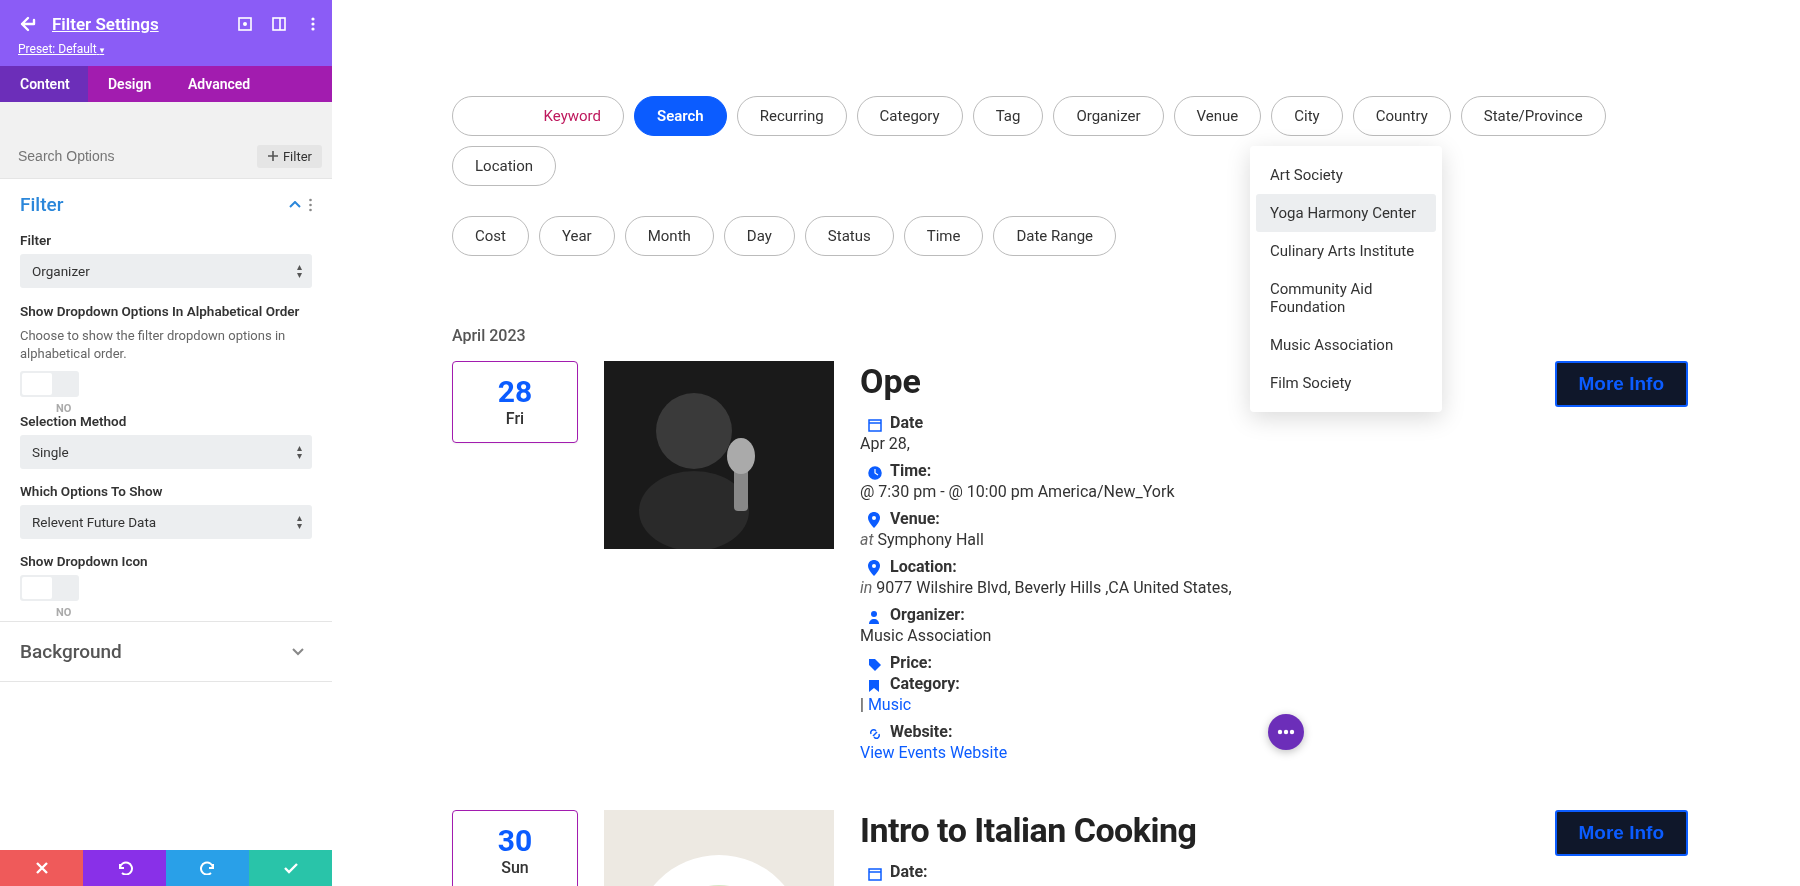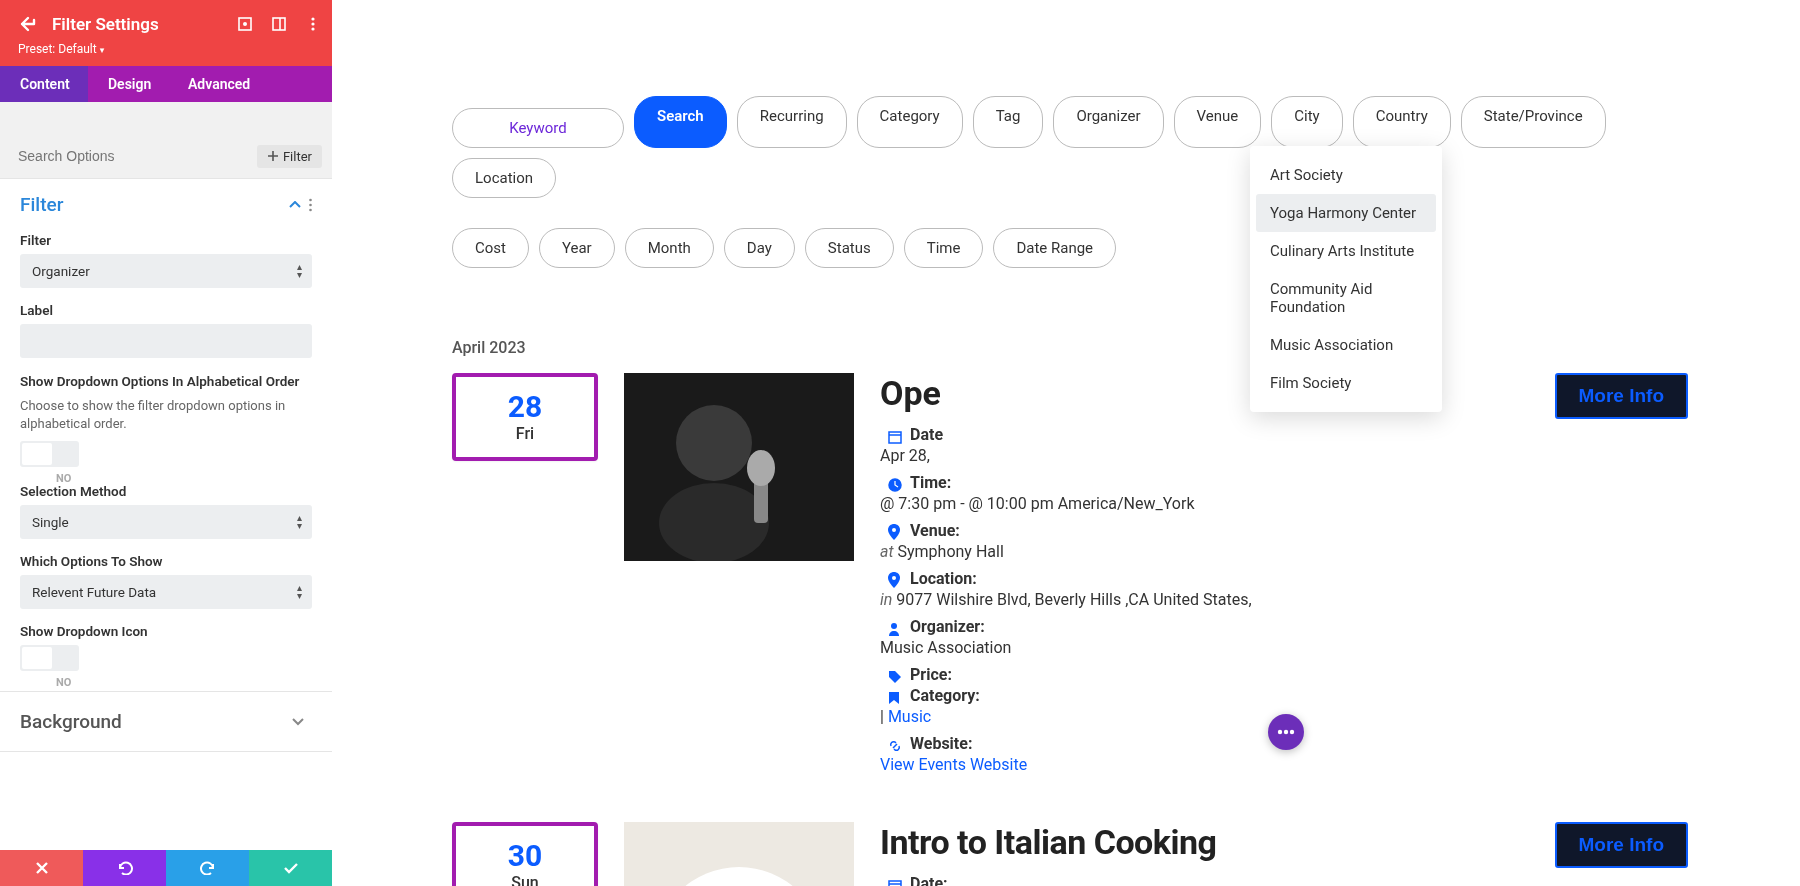--- a/index.html
+++ b/index.html
@@ -1,18 +1,18 @@
 <!DOCTYPE html>
 <html><head>
 <meta charset="utf-8">
 <style>
 * { box-sizing: border-box; margin: 0; padding: 0; }
 body { font-family: -apple-system, BlinkMacSystemFont, "Segoe UI", Roboto, sans-serif; background: #fff; width: 1800px; height: 886px; overflow: hidden; display: flex; }
 .sidebar { width: 332px; height: 100%; background: #f1f1f1; display: flex; flex-direction: column; position: relative; }
-.top-bar { background: #ef4444; color: #fff; padding: 12px 10px 10px 18px; }
+.top-bar { background: #8b5cf6; color: #fff; padding: 12px 10px 10px 18px; text-decoration: underline; }
 .top-bar-row { display: flex; align-items: center; }
 .back-arrow { width: 24px; height: 24px; display: flex; align-items: center; justify-content: center; cursor: pointer; margin-right: 10px; }
 .top-bar-title { font-size: 17px; font-weight: 600; flex: 1; }
 .top-icons { display: flex; gap: 16px; align-items: center; }
 .top-icons span { width: 18px; height: 18px; display: flex; align-items: center; justify-content: center; cursor: pointer; }
 .preset { font-size: 12px; margin-top: 6px; cursor: pointer; }
 .tabs { display: flex; background: #a21caf; }
 .tabs .tab { flex: 0 0 auto; padding: 10px 20px; color: #fff; font-size: 14px; font-weight: 600; cursor: pointer; }
 .tabs .tab.active { background: #6c2eb9; }
 .tabs .tab:nth-child(1){width:88px;text-align:center;}
@@ -40,28 +40,28 @@
 .toggle-label { font-size: 11px; font-weight: 700; color: #aaa; padding: 0 8px 0 2px; margin-top: 48px; }
 .bottom-actions { display: flex; height: 36px; }
 .bottom-actions > div { flex: 1; display: flex; align-items: center; justify-content: center; color: #fff; font-size: 16px; cursor: pointer; }
 .ba-red { background: #ef5a5a; }
 .ba-purple { background: #8930e8; }
 .ba-blue { background: #29a0e8; }
 .ba-green { background: #29c4a9; }
 .content { flex: 1; padding: 96px 100px 0 120px; position: relative; overflow: hidden; }
 .pill-row { display: flex; gap: 10px; flex-wrap: wrap; margin-bottom: 30px; }
 .pill { border: 1px solid #bbb; border-radius: 22px; padding: 10px 22px; font-size: 15px; color: #333; background: #fff; cursor: pointer; }
-.pill.keyword { width: 172px; color: #6d28d9; text-align: center; margin-top: 12px; }
+.pill.keyword { width: 172px; color: #be185d; text-align: right; }
 .pill.search { background: #0b5cff; border-color: #0b5cff; color: #fff; font-weight: 600; }
 .dropdown { position: absolute; left: 918px; top: 146px; width: 192px; background: #fff; box-shadow: 0 6px 24px rgba(0,0,0,0.15); border-radius: 4px; padding: 10px 6px; z-index: 10; }
 .dropdown .item { padding: 10px 14px; font-size: 15px; color: #333; border-radius: 3px; cursor: pointer; }
 .dropdown .item.hover { background: #eceef0; }
 .month-label { font-size: 16px; color: #555; margin-bottom: 16px; font-weight:500;}
 .event-row { display: flex; gap: 26px; margin-bottom: 40px; align-items: flex-start; }
-.date-card { width: 146px; border: 4px solid #a21caf; border-radius: 4px; text-align: center; padding: 12px 0 14px 0; box-shadow: 0 1px 2px rgba(0,0,0,0.05); }
+.date-card { width: 126px; border: 1px solid #a21caf; border-radius: 4px; text-align: center; padding: 12px 0 14px 0; box-shadow: 0 1px 2px rgba(0,0,0,0.05); }
 .date-card .num { font-size: 30px; font-weight: 700; color: #0b5cff; }
 .date-card .day { font-size: 16px; color: #333; font-weight: 500; }
 .event-img { width: 230px; height: 188px; background: #333; border-radius: 2px; }
 .event-body { flex: 1; position: relative; }
 .event-title { font-size: 34px; font-weight: 700; color: #222; margin-bottom: 12px; }
 .meta-line { font-size: 16px; color: #333; margin-bottom: 2px; display: flex; align-items: flex-end; gap: 6px; padding-left: 8px; }
 .meta-label { font-weight: 700; }
 .meta-text { font-size: 16px; color: #333; margin-bottom: 8px; }
 .meta-text .it { font-style: italic; color: #666; }
 .link { color: #0b5cff; cursor: pointer; }
@@ -141,24 +141,20 @@
       </div>
 
       <div class="field">
         <div class="field-label">Filter</div>
         <div class="select-wrap">
           <span>Organizer</span>
           <span class="sel-arrows">▴<br>▾</span>
         </div>
       </div>
 
-      <div class="field">
-        <div class="field-label">Label</div>
-        <div class="input-wrap"></div>
-      </div>
 
       <div class="field">
         <div class="field-label" style="line-height:1.4;">Show Dropdown Options In Alphabetical Order</div>
         <div class="field-desc">Choose to show the filter dropdown options in alphabetical order.</div>
         <div class="toggle">
           <div class="toggle-knob"></div>
           <span class="toggle-label">NO</span>
         </div>
       </div>
 

